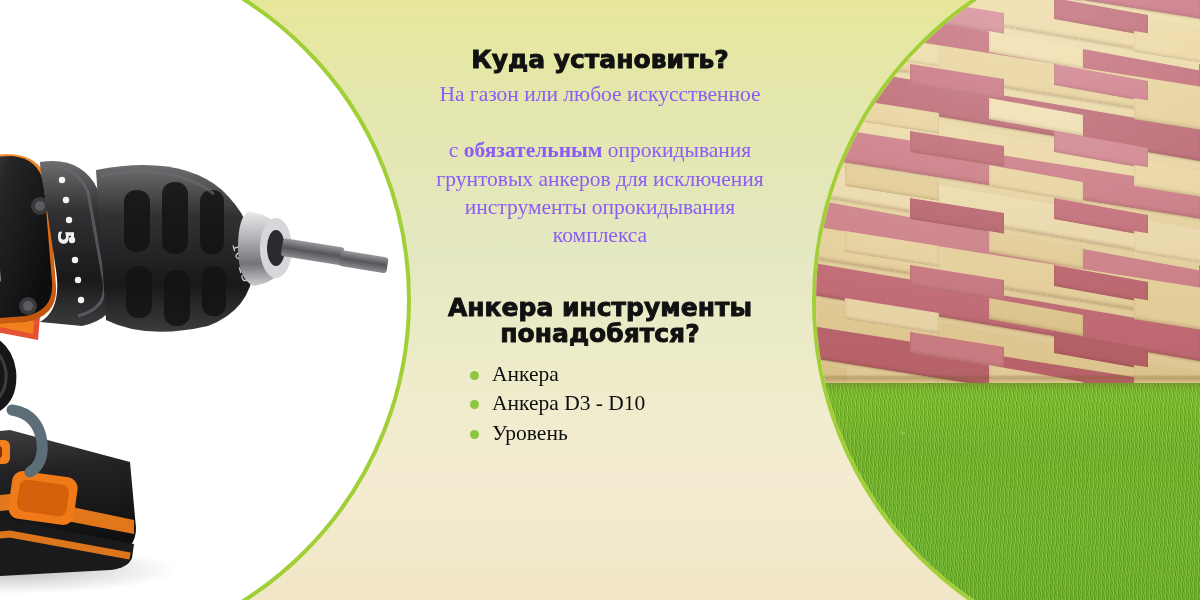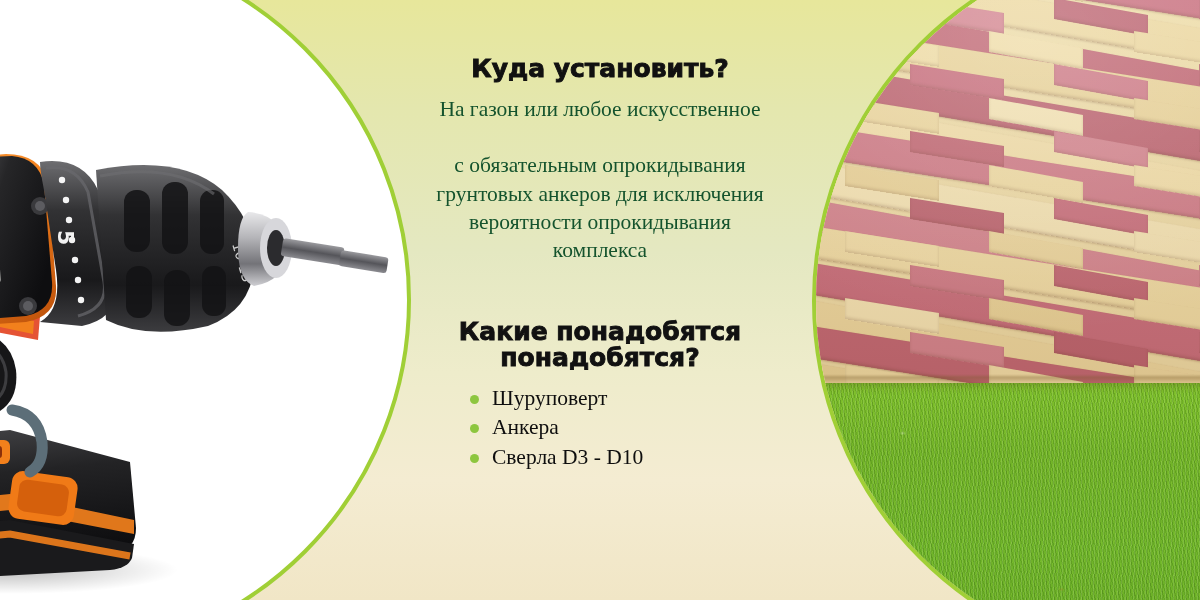--- a/index.html
+++ b/index.html
@@ -123,33 +123,33 @@
     margin: 0;
     padding-top: 9px;
     color: #111111;
     -webkit-text-stroke: 1.1px #111111;
   }
   .heading-sub {
     font-family: "DejaVu Sans", sans-serif;
     font-weight: bold;
     font-size: 25px;
     line-height: 1.06;
-    margin: 12px;
+    margin: 3px;
     color: #111111;
     -webkit-text-stroke: 0.9px #111111;
   }
   #q1 { padding-top: 44px; }
   .body-text {
     font-family: "Liberation Serif", "DejaVu Serif", serif;
     font-size: 21.5px;
     line-height: 1.32;
     margin: 6px 0 0 0;
-    color: #14532d;
-  }
-  .body-text b { font-weight: normal; }
+    color: #8b5cf6;
+  }
+  .body-text b { font-weight: bold; }
   #q2 { padding-top: 42px; }
 
   
   #tool-list {
     list-style: none;
     margin: 12px 0 0 0;
     padding: 0 0 0 82px;
     text-align: left;
   }
   #tool-list li {
@@ -432,32 +432,32 @@
   <div id="content">
 
 
     <div id="q1">
       <h2 class="heading-sub">Куда установить?</h2>
       <p class="body-text">
         <span>На газон или любое искусственное</span><br>
         <br>
         <span>с </span><b>обязательным</b><span> опрокидывания</span><br>
         <span>грунтовых анкеров для исключения</span><br>
-        <span>вероятности опрокидывания</span><br>
+        <span>инструменты опрокидывания</span><br>
         <span>комплекса</span>
       </p>
     </div>
 
     <div id="q2">
       <h2 class="heading-sub">
-        <span>Какие понадобятся</span><br>
+        <span>Анкера инструменты</span><br>
         <span>понадобятся?</span>
       </h2>
 
       <ul id="tool-list">
-        <li><span class="bullet"></span><span>Шуруповерт</span></li>
         <li><span class="bullet"></span><span>Анкера</span></li>
-        <li><span class="bullet"></span><span>Сверла D3 - D10</span></li>
+        <li><span class="bullet"></span><span>Анкера D3 - D10</span></li>
+        <li><span class="bullet"></span><span>Уровень</span></li>
       </ul>
     </div>
   </div>
 
 </div>
 
 </body></html>

